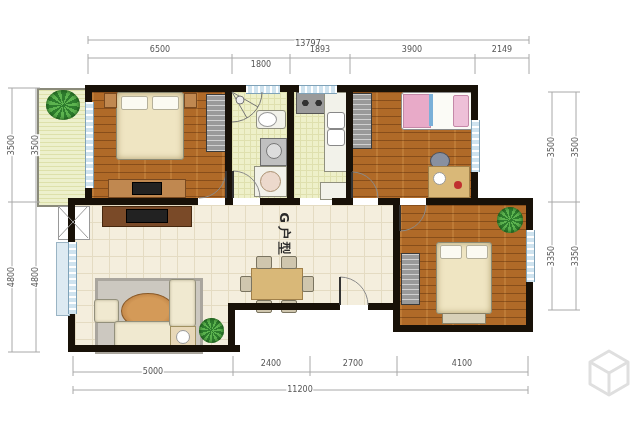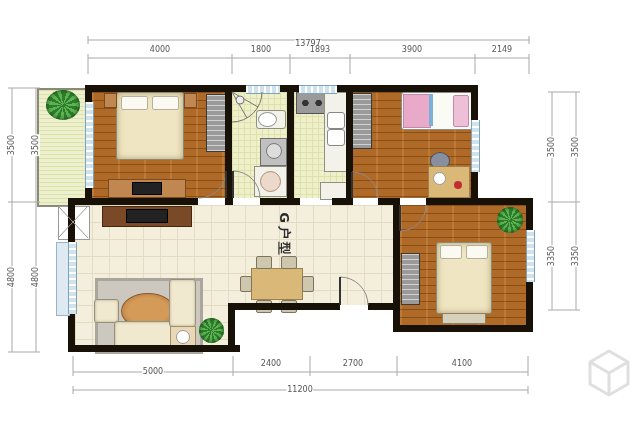--- a/index.html
+++ b/index.html
@@ -198,22 +198,22 @@
       <path d="M73 356 V376 M233 356 V376 M310 356 V376 M397 356 V376 M528 356 V376"></path>
       <path d="M73 390 H528 M73 386 V394 M528 386 V394"></path>
       <path d="M12 88 V352 M36 88 V352"></path>
       <path d="M8 88 H40 M8 202 H40 M8 352 H40"></path>
       <path d="M552 92 V310 M576 92 V310"></path>
       <path d="M548 92 H580 M548 202 H580 M548 310 H580"></path>
     </g>
   </svg>
 
   <span class="dim z7" style="left:308px;top:44px">13797</span>
-  <span class="dim z7" style="left:160px;top:50px">4000</span>
-  <span class="dim z7" style="left:261px;top:50px">1800</span>
+  <span class="dim z7" style="left:160px;top:50px">6500</span>
+  <span class="dim z7" style="left:261px;top:65px">1800</span>
   <span class="dim z7" style="left:320px;top:50px">1893</span>
   <span class="dim z7" style="left:412px;top:50px">3900</span>
   <span class="dim z7" style="left:502px;top:50px">2149</span>
 
   <span class="dim z7" style="left:153px;top:372px">5000</span>
   <span class="dim z7" style="left:271px;top:364px">2400</span>
   <span class="dim z7" style="left:353px;top:364px">2700</span>
   <span class="dim z7" style="left:462px;top:364px">4100</span>
   <span class="dim z7" style="left:300px;top:390px">11200</span>
 

